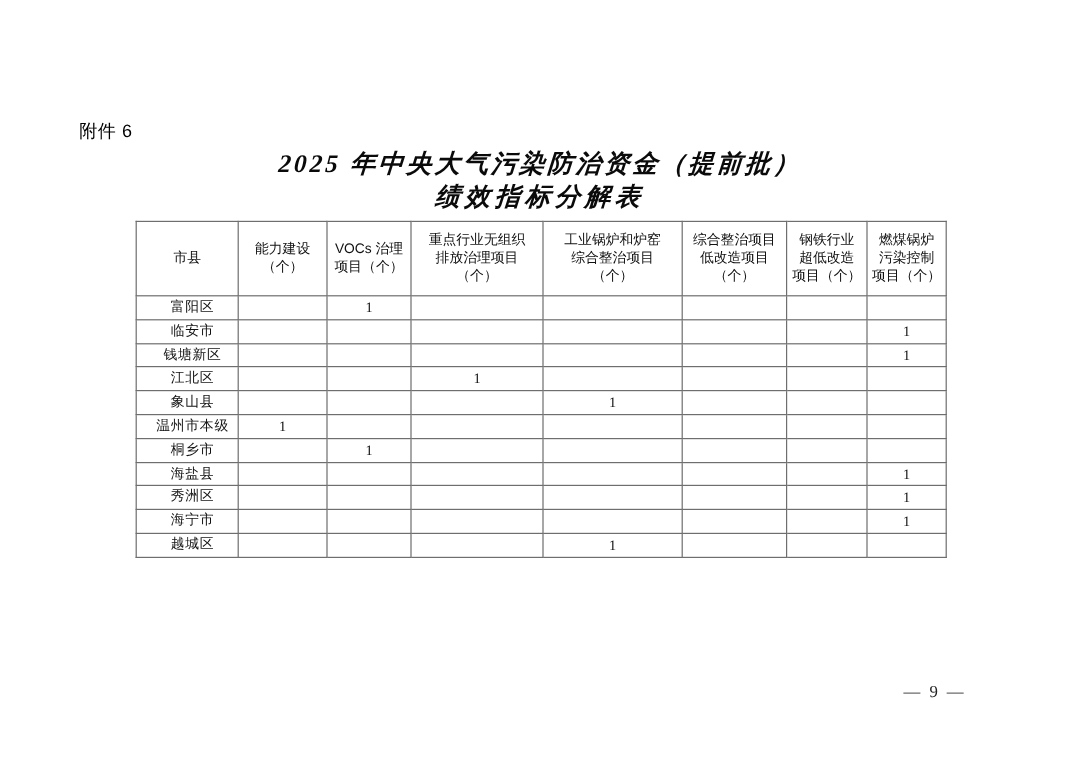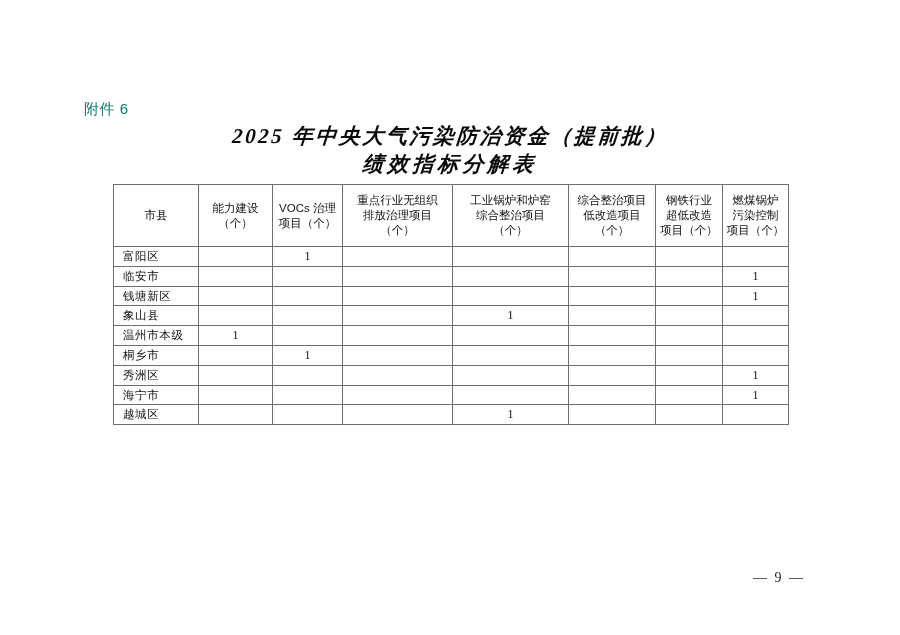--- a/index.html
+++ b/index.html
@@ -9,24 +9,24 @@
     font-family:"Liberation Sans","DejaVu Sans",sans-serif;
     color:#1a1a1a;
     position:relative;
     overflow:hidden;
   }
   .page{position:absolute;inset:0;}
 
   
   .attach-label{
     position:absolute;
-    left:84px; top:100px;
+    left:66px; top:100px;
     font-size:15px;
     letter-spacing:.5px;
-    color:#0f766e;
+    color:#000000;
     white-space:nowrap;
   }
 
   
   .doc-title{
     position:absolute;
     left:0; right:0; top:122px;
     text-align:center;
   }
   .title-line{
@@ -70,21 +70,21 @@
   }
   table.grid thead th .hd{
     display:block;
     white-space:pre-line;
   }
   table.grid tbody td{
     height:18.8px;
     line-height:18.8px;
   }
   table.grid tbody td.name{
-    text-align:left;
+    text-align:center;
     padding-left:9px;
     letter-spacing:.6px;
   }
   table.grid tbody td.val{
     font-family:"Liberation Serif","DejaVu Serif",serif;
     font-size:12px;
   }
   .col-name{width:85px;}
   .col-c1{width:74px;}
   .col-c2{width:70px;}
@@ -200,20 +200,30 @@
             <td class="name">钱塘新区</td>
             <td class="val"></td>
             <td class="val"></td>
             <td class="val"></td>
             <td class="val"></td>
             <td class="val"></td>
             <td class="val"></td>
             <td class="val">1</td>
           </tr>
           <tr>
+            <td class="name">江北区</td>
+            <td class="val"></td>
+            <td class="val"></td>
+            <td class="val">1</td>
+            <td class="val"></td>
+            <td class="val"></td>
+            <td class="val"></td>
+            <td class="val"></td>
+          </tr>
+          <tr>
             <td class="name">象山县</td>
             <td class="val"></td>
             <td class="val"></td>
             <td class="val"></td>
             <td class="val">1</td>
             <td class="val"></td>
             <td class="val"></td>
             <td class="val"></td>
           </tr>
           <tr>
@@ -228,20 +238,30 @@
           </tr>
           <tr>
             <td class="name">桐乡市</td>
             <td class="val"></td>
             <td class="val">1</td>
             <td class="val"></td>
             <td class="val"></td>
             <td class="val"></td>
             <td class="val"></td>
             <td class="val"></td>
+          </tr>
+          <tr>
+            <td class="name">海盐县</td>
+            <td class="val"></td>
+            <td class="val"></td>
+            <td class="val"></td>
+            <td class="val"></td>
+            <td class="val"></td>
+            <td class="val"></td>
+            <td class="val">1</td>
           </tr>
           <tr>
             <td class="name">秀洲区</td>
             <td class="val"></td>
             <td class="val"></td>
             <td class="val"></td>
             <td class="val"></td>
             <td class="val"></td>
             <td class="val"></td>
             <td class="val">1</td>

